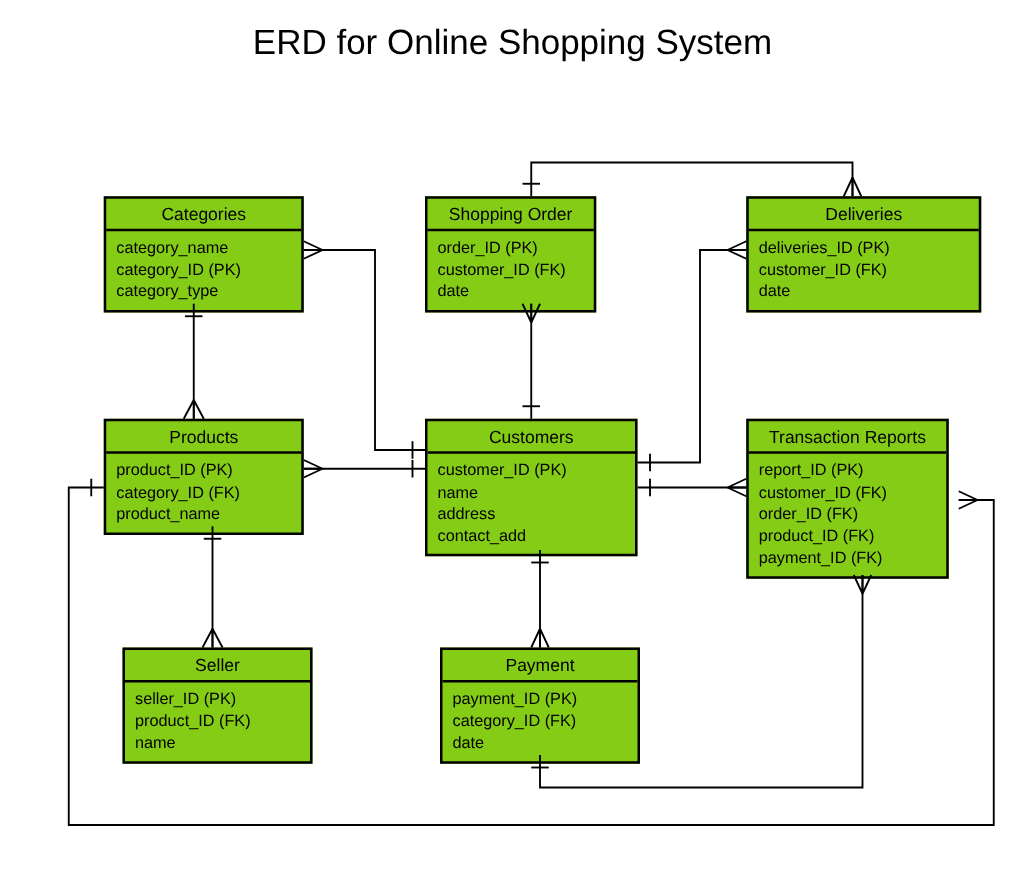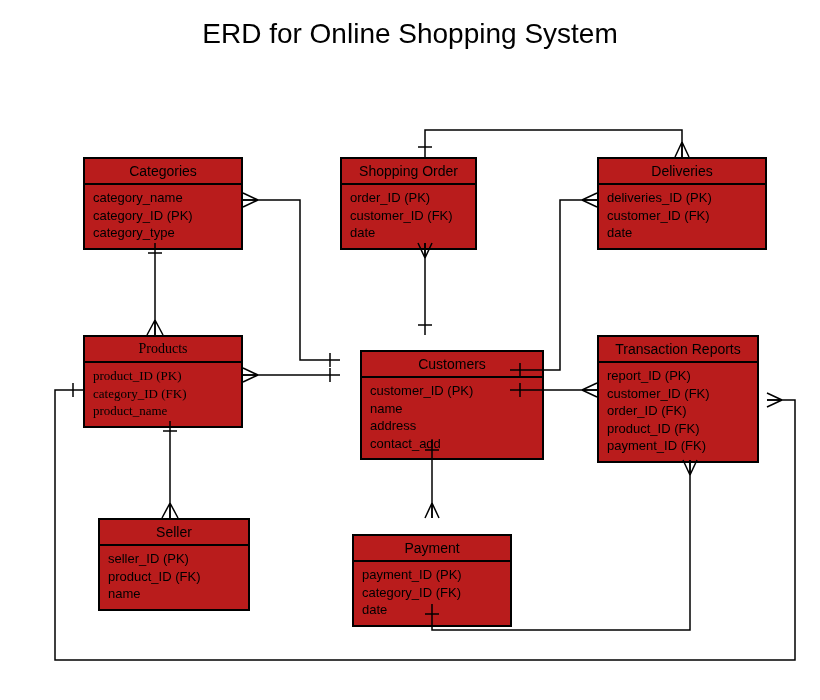--- a/index.html
+++ b/index.html
@@ -15,21 +15,21 @@
     position: absolute;
     left: 0; right: 0;
     top: 18px;
     text-align: center;
     font-size: 28px;
     font-weight: 400;
   }
   .entity {
     position: absolute;
     border: 2px solid #000;
-    background: #b91c1c;
+    background: #84cc16;
     box-sizing: border-box;
   }
   .entity .hdr {
     text-align: center;
     border-bottom: 2px solid #000;
     font-size: 14px;
     padding: 4px 6px;
     white-space: nowrap;
   }
   .entity .attrs {
@@ -67,39 +67,39 @@
 
 <div class="entity" style="left:340px; top:157px; width:137px;">
   <div class="hdr">Shopping Order</div>
   <div class="attrs">
     <div>order_ID (PK)</div>
     <div>customer_ID (FK)</div>
     <div>date</div>
   </div>
 </div>
 
-<div class="entity" style="left:597px; top:157px; width:170px;">
+<div class="entity" style="left:597px; top:157px; width:188px;">
   <div class="hdr">Deliveries</div>
   <div class="attrs">
     <div>deliveries_ID (PK)</div>
     <div>customer_ID (FK)</div>
     <div>date</div>
   </div>
 </div>
 
-<div class="entity" style="left:83px; top:335px; width:160px;font-family:Liberation Serif, serif;">
+<div class="entity" style="left:83px; top:335px; width:160px;">
   <div class="hdr">Products</div>
   <div class="attrs">
     <div>product_ID (PK)</div>
     <div>category_ID (FK)</div>
     <div>product_name</div>
   </div>
 </div>
 
-<div class="entity" style="left:360px; top:335px; width:184px;margin-top:15px;">
+<div class="entity" style="left:340px; top:335px; width:170px;">
   <div class="hdr">Customers</div>
   <div class="attrs">
     <div>customer_ID (PK)</div>
     <div>name</div>
     <div>address</div>
     <div>contact_add</div>
   </div>
 </div>
 
 <div class="entity" style="left:597px; top:335px; width:162px;">
@@ -115,21 +115,21 @@
 
 <div class="entity" style="left:98px; top:518px; width:152px;">
   <div class="hdr">Seller</div>
   <div class="attrs">
     <div>seller_ID (PK)</div>
     <div>product_ID (FK)</div>
     <div>name</div>
   </div>
 </div>
 
-<div class="entity" style="left:352px; top:518px; width:160px;margin-top:16px;">
+<div class="entity" style="left:352px; top:518px; width:160px;">
   <div class="hdr">Payment</div>
   <div class="attrs">
     <div>payment_ID (PK)</div>
     <div>category_ID (FK)</div>
     <div>date</div>
   </div>
 </div>
 
 <svg class="lines">
 

